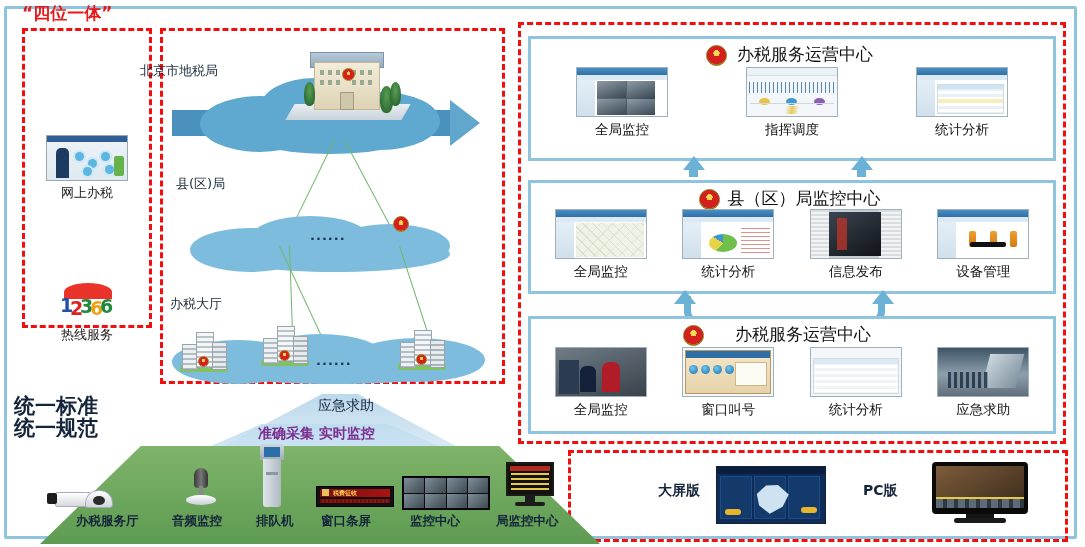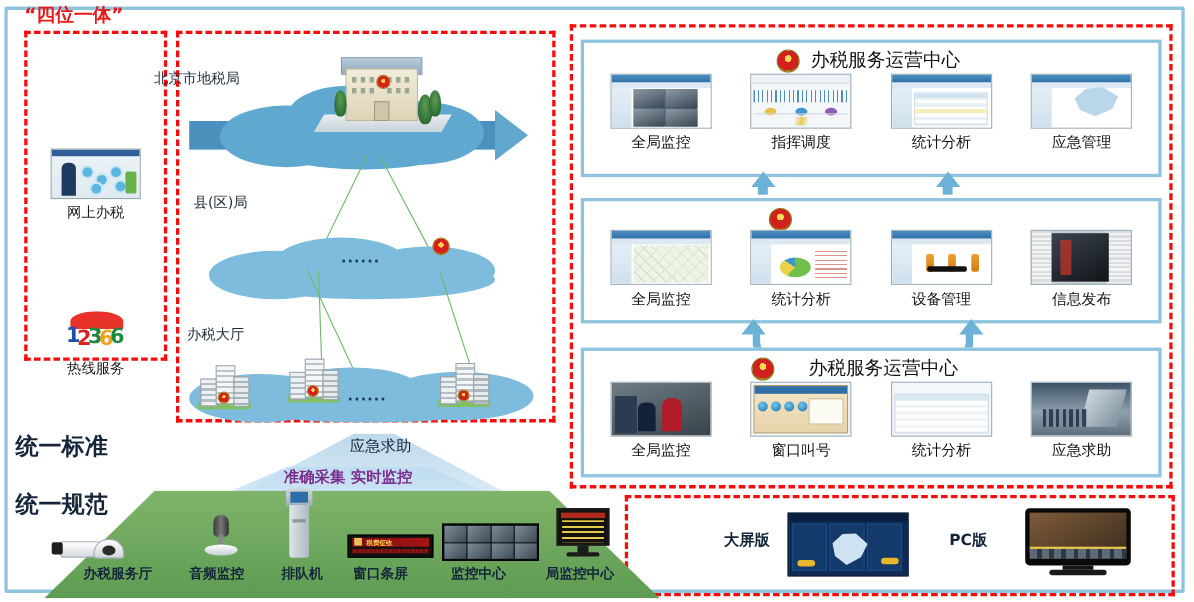--- a/index.html
+++ b/index.html
@@ -363,21 +363,21 @@
       <span class="d d1">1</span>
         <span class="d d2">2</span>
         <span class="d d3">3</span>
       <span class="d d4">6</span>
         <span class="d d5">6</span>
     </div>
     <div class="side-label">热线服务</div>
   </div>
 
   <div class="dev-label" style="left:14px;top:392px;font-size:21px;color:#14243a;">统一标准</div>
-  <div class="dev-label" style="left:14px;top:444px;font-size:21px;color:#14243a;">统一规范</div>
+  <div class="dev-label" style="left:14px;top:414px;font-size:21px;color:#14243a;">统一规范</div>
 
   <div class="blue-arrow-bar" style="left:172px;top:110px;width:280px;height:26px;"></div>
   <div class="blue-arrow-head" style="left:450px;top:100px;"></div>
 
   <div class="cloud-grp">
     <div class="cloud" style="left:200px;top:96px;width:120px;height:56px;"></div>
     <div class="cloud" style="left:260px;top:78px;width:110px;height:60px;"></div>
     <div class="cloud" style="left:320px;top:92px;width:120px;height:58px;"></div>
     <div class="cloud" style="left:240px;top:108px;width:180px;height:46px;"></div>
   </div>
@@ -559,40 +559,31 @@
           <div class="wtop"></div>
             <div class="wmenu"></div>
             <div class="wside"></div>
             <div class="wbody"></div>
           <div class="grid-tbl">
               <div class="hl"></div>
             </div>
         </div>
         <div class="cap">统计分析</div>
       </div>
-      <div class="card">
-        <div class="shot">
-          <div class="wtop"></div>
-            <div class="wmenu"></div>
-            <div class="wside"></div>
-            <div class="wbody"></div>
-          <div class="mapshape"></div>
-        </div>
-        <div class="cap">应急管理</div>
-      </div>
     </div>
   </div>
 
   <div class="arrow-stem" style="left:689px;top:165px;height:12px;"></div>
   <div class="up-arrow" style="left:683px;top:156px;"></div>
   <div class="arrow-stem" style="left:857px;top:165px;height:12px;"></div>
   <div class="up-arrow" style="left:851px;top:156px;"></div>
 
   <div class="panel" style="left:528px;top:180px;width:528px;height:114px;">
     <div class="panel-emblem" style="left:168px;"></div>
+    <div class="panel-title" style="padding-left:24px;">县（区）局监控中心</div>
     <div class="cards" style="top:26px;">
       <div class="card">
         <div class="shot">
           <div class="wtop"></div>
             <div class="wmenu"></div>
             <div class="wside"></div>
             <div class="wbody"></div>
           <div class="roadmap"></div>
         </div>
         <div class="cap">全局监控</div>
@@ -600,43 +591,43 @@
       <div class="card">
         <div class="shot">
           <div class="wtop"></div>
             <div class="wmenu"></div>
             <div class="wside"></div>
             <div class="wbody"></div>
           <div class="donut"></div>
             <div class="textlines"></div>
         </div>
         <div class="cap">统计分析</div>
+      </div>
+      <div class="card">
+        <div class="shot" style="background:#c6cdd2;">
+          <div class="listside"></div>
+            <div class="listside2"></div>
+            <div class="rackphoto"></div>
+        </div>
+        <div class="cap">信息发布</div>
       </div>
       <div class="card">
         <div class="shot">
           <div class="wtop"></div>
             <div class="wmenu"></div>
             <div class="wside"></div>
             <div class="wbody"></div>
           <div class="devicerow">
               <i></i>
               <i></i>
               <i></i>
             </div>
             <div class="blackbar"></div>
         </div>
         <div class="cap">设备管理</div>
-      </div>
-      <div class="card">
-        <div class="shot" style="background:#c6cdd2;">
-          <div class="listside"></div>
-            <div class="listside2"></div>
-            <div class="rackphoto"></div>
-        </div>
-        <div class="cap">信息发布</div>
       </div>
     </div>
   </div>
 
   <div class="curve-arrow" style="left:684px;top:296px;transform:rotate(0deg);"></div>
   <div class="up-arrow" style="left:674px;top:290px;"></div>
   <div class="curve-arrow" style="left:852px;top:296px;transform:scaleX(-1);"></div>
   <div class="up-arrow" style="left:872px;top:290px;"></div>
 
   <div class="panel" style="left:528px;top:316px;width:528px;height:118px;">

